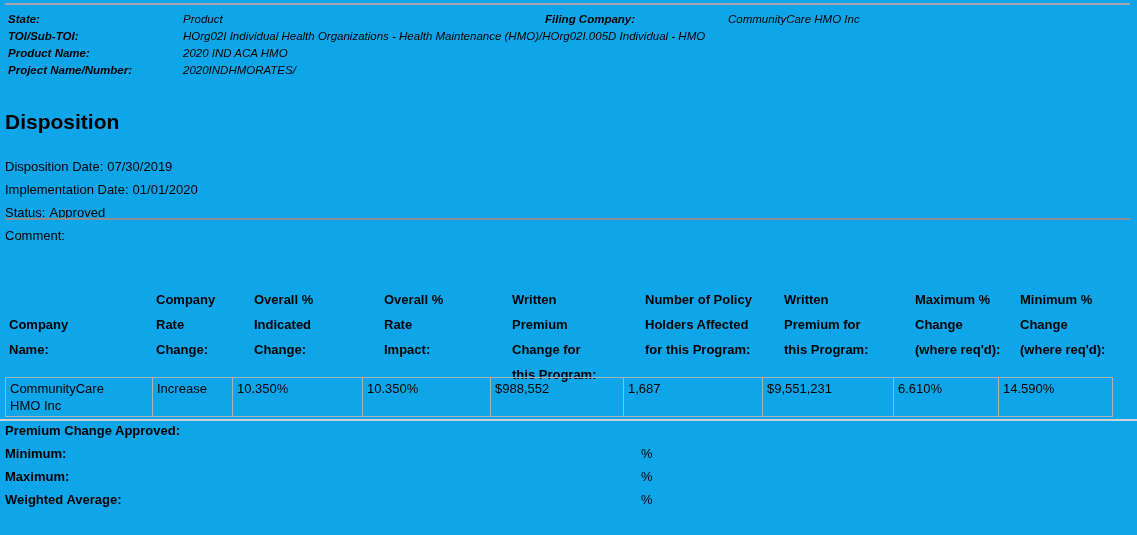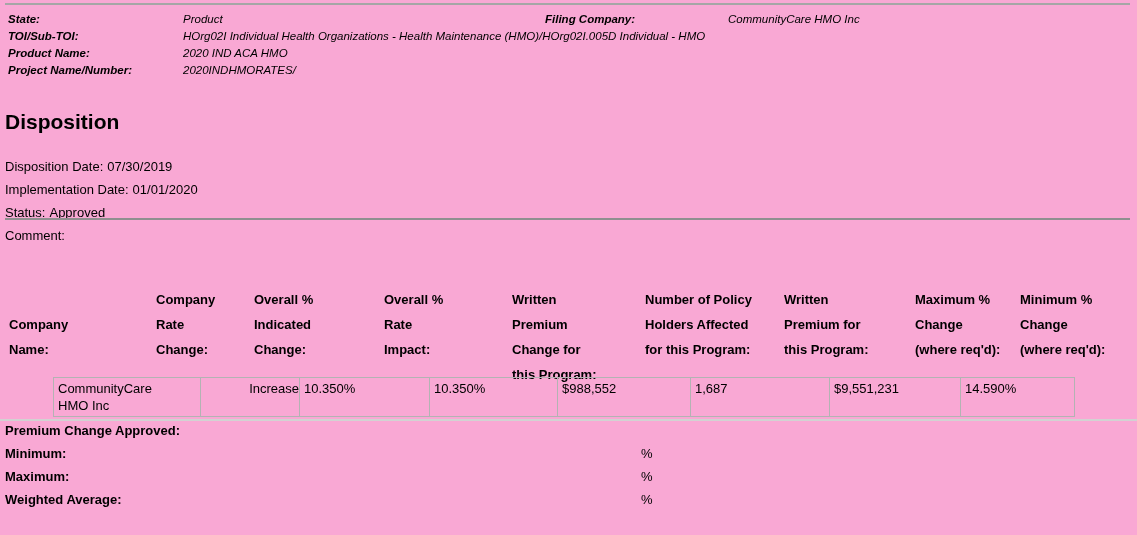--- a/index.html
+++ b/index.html
@@ -1,18 +1,18 @@
 <!DOCTYPE html>
 <html><head>
 <meta charset="utf-8">
 <style>
   * { margin:0; padding:0; box-sizing:border-box; }
   html,body { background:#ffffff; }
   .page {
-    position:relative; width:1137px; height:535px; background:#f9a8d4;
+    position:relative; width:1137px; height:535px; background:#0ea5e9;
     font-family:"Liberation Sans","DejaVu Sans",sans-serif; color:#000000;
     overflow:hidden;
   }
   .rule { position:absolute; left:5px; right:7px; height:2px; background:#8f8f8f; }
   .rule-top { top:3px; background:#a6a6a6; }
   .rule-status { top:218px; }
   .rule-table-bottom { top:419px; height:2px; background:#d2d2d2; left:0; right:0; }
 
   
   .meta { position:absolute; left:8px; top:10px; right:0; font-size:11.5px; font-style:italic; }
@@ -43,24 +43,24 @@
   .th-5 { left:508px;  width:133px; }
   .th-6 { left:641px;  width:139px; }
   .th-7 { left:780px;  width:131px; }
   .th-8 { left:911px;  width:105px; }
   .th-9 { left:1016px; width:114px; }
 
   
   .trow { position:absolute; left:5px; top:377px; display:flex; }
   .td {
     border:1px solid #b3b3b3; height:40px; padding:2px 0 0 4px;
-    font-size:13px; line-height:17px; white-space:pre; overflow:hidden;margin-left:48px;
+    font-size:13px; line-height:17px; white-space:pre; overflow:hidden;
   }
   .td + .td { margin-left:-1px; }
-  .td-1 { width:148px; } .td-2 { width:100px;text-align:right; }  .td-3 { width:131px; }
+  .td-1 { width:148px; } .td-2 { width:81px; }  .td-3 { width:131px; }
   .td-4 { width:129px; } .td-5 { width:134px; } .td-6 { width:140px; }
   .td-7 { width:132px; } .td-8 { width:106px; } .td-9 { width:115px; }
 
   
   .pca { position:absolute; left:5px; top:423px; right:0; font-size:13px; }
   .pca-line { position:absolute; left:0; right:0; height:20px; }
   .pca-line .lbl { font-weight:bold; }
   .pca-line .pct { position:absolute; left:636px; font-weight:normal; }
   .pca-1 { top:0; } .pca-2 { top:23px; } .pca-3 { top:46px; } .pca-4 { top:69px; }
 </style>
@@ -142,20 +142,21 @@
 
   <div class="trow">
     <div class="td td-1">CommunityCare
 HMO Inc</div>
     <div class="td td-2">Increase</div>
     <div class="td td-3">10.350%</div>
     <div class="td td-4">10.350%</div>
     <div class="td td-5">$988,552</div>
     <div class="td td-6">1,687</div>
     <div class="td td-7">$9,551,231</div>
+    <div class="td td-8">6.610%</div>
     <div class="td td-9">14.590%</div>
   </div>
 
   <div class="rule rule-table-bottom"></div>
 
   <div class="pca">
     <div class="pca-line pca-1">
       <span class="lbl">Premium Change Approved:</span>
     </div>
     <div class="pca-line pca-2">

